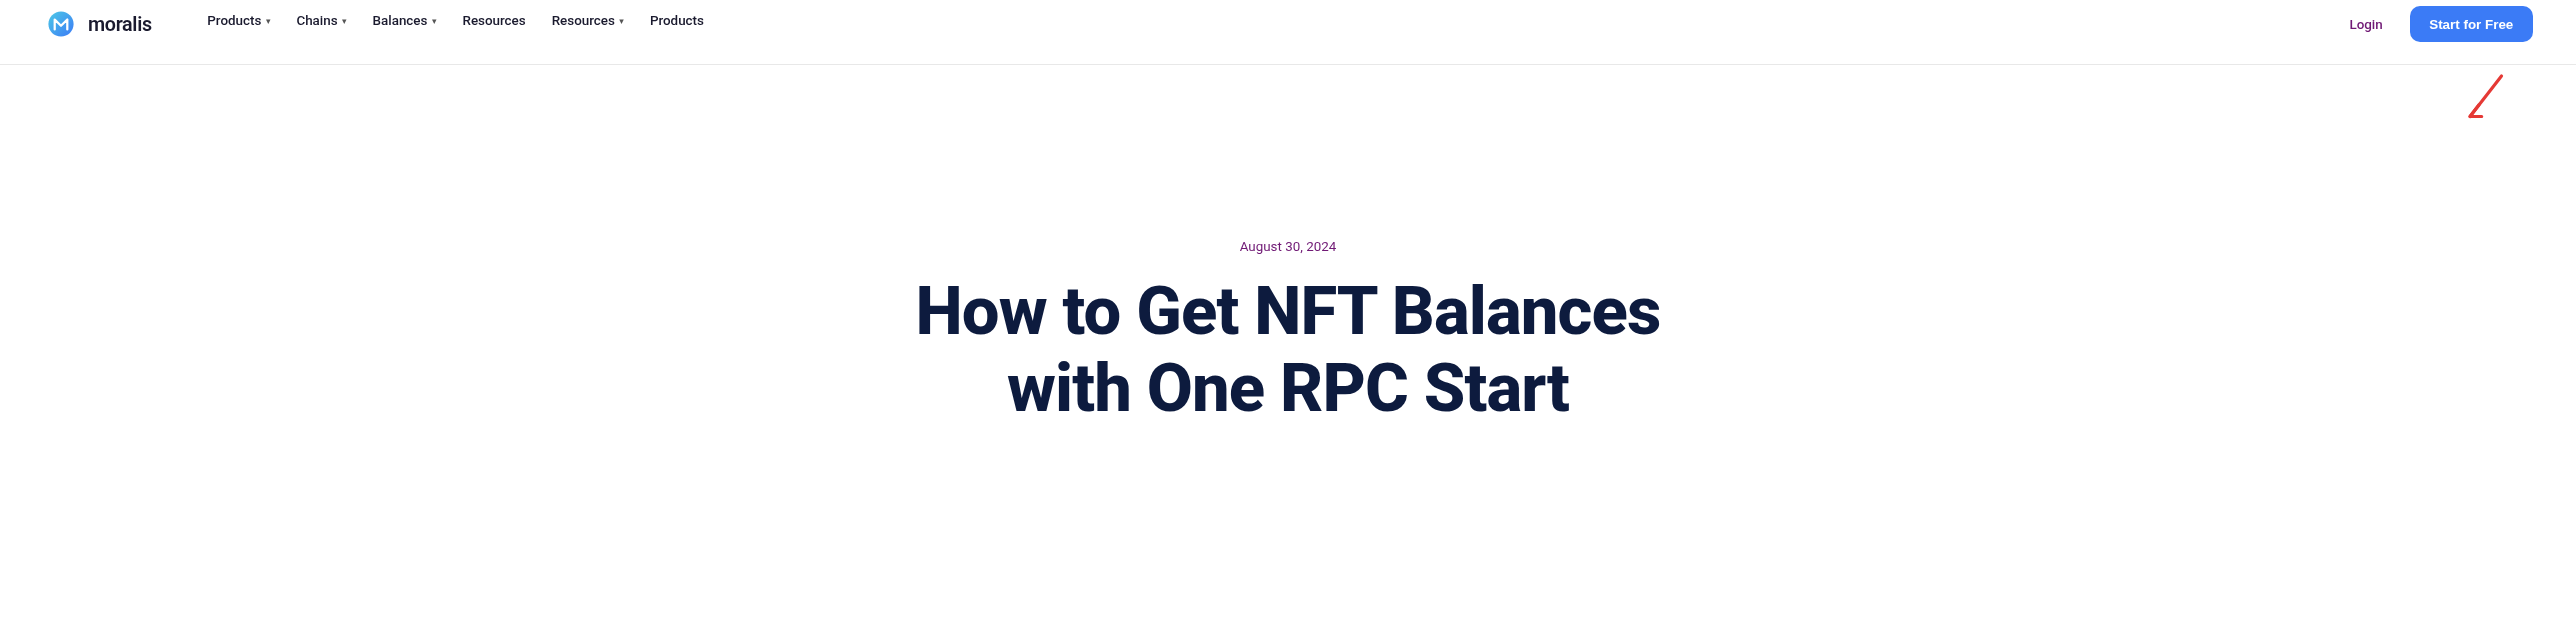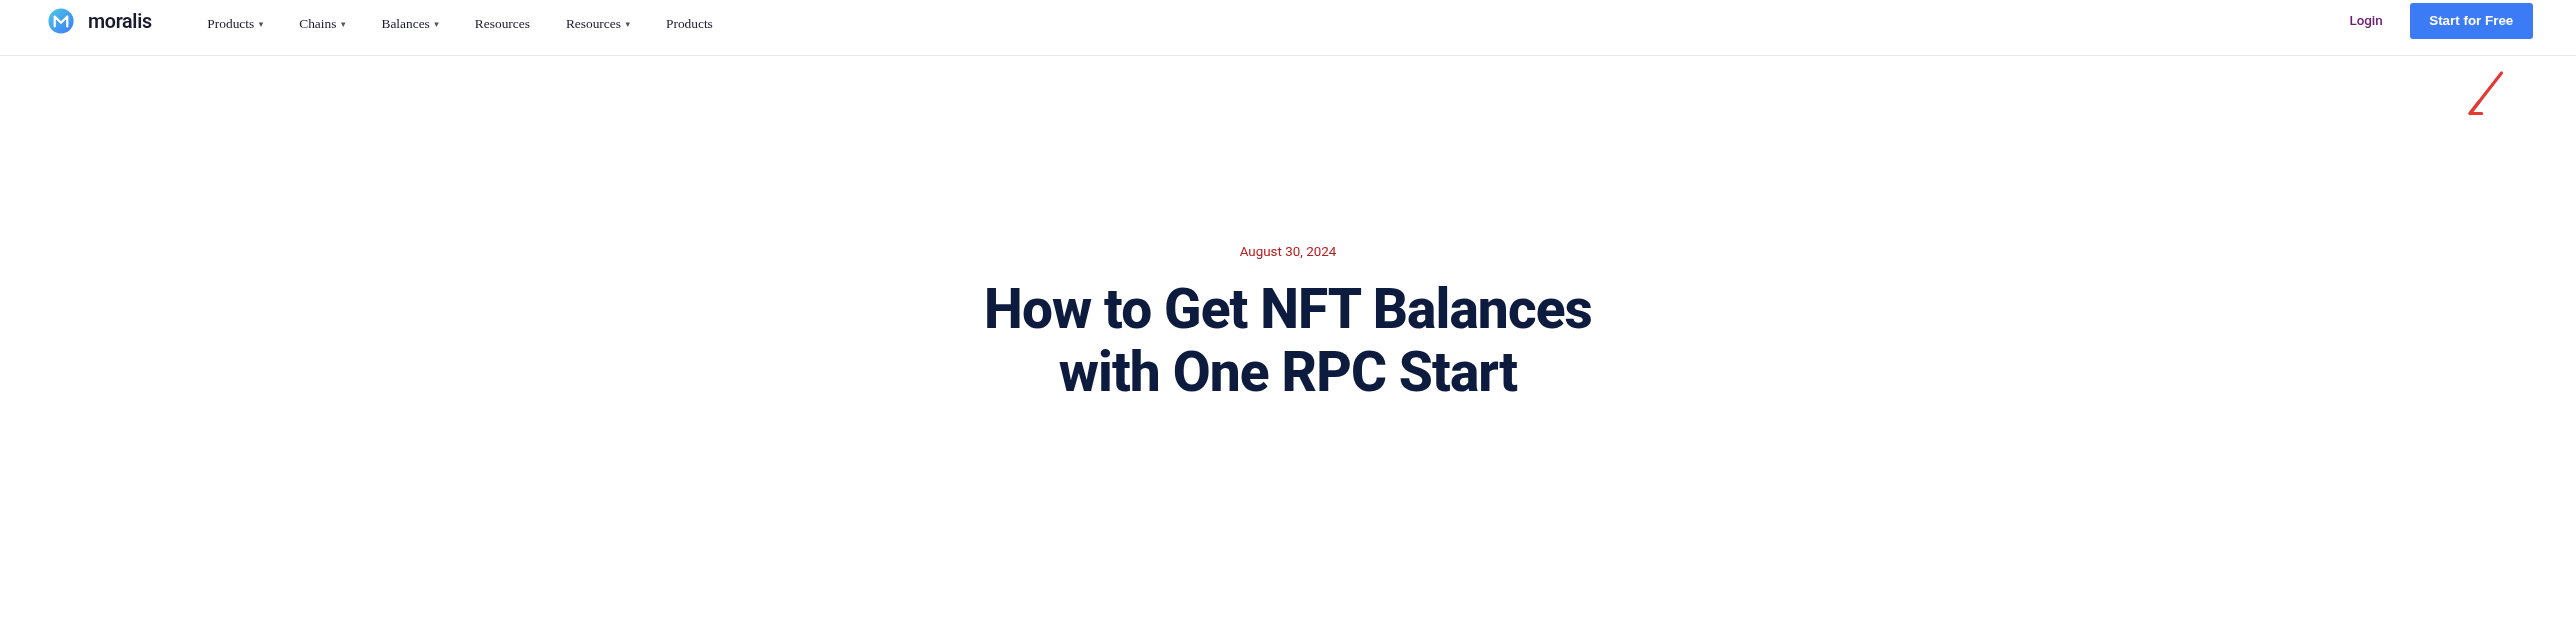--- a/index.html
+++ b/index.html
@@ -10,23 +10,23 @@
 
     body {
       font-family: -apple-system, BlinkMacSystemFont, 'Segoe UI', Roboto, sans-serif;
       background: #ffffff;
       min-height: 640px;
     }
 
     
     .navbar {
       display: flex;
-      align-items: flex-end;
-      padding: 16px 43px;
-      height: 56px;
+      align-items: flex-start;
+      padding: 6px 43px;
+      height: 65px;
       border-bottom: 0.9px solid #e8e8e8;
       background: #ffffff;
       position: relative;
     }
 
     .logo-area {
       display: flex;
       align-items: center;
       gap: 9px;
       margin-right: 43px;
@@ -41,23 +41,22 @@
     .logo-text {
       font-size: 19.7px;
       font-weight: 600;
       color: #1a1a2e;
       letter-spacing: -0.3px;
     }
 
     .nav-links {
       display: flex;
       align-items: center;
-      gap: 11px;
+      gap: 1px;
       flex: 1;
-      font-family: Liberation Serif, serif;
     }
 
     .nav-item {
       display: flex;
       align-items: center;
       gap: 4.5px;
       padding: 7.2px 12.5px;
       font-size: 13.4px;
       color: #1a1a2e;
       cursor: pointer;
@@ -86,21 +85,21 @@
       padding: 7.2px 12.5px;
       border-radius: 5.4px;
     }
 
     .start-free-btn {
       background: #3B7BF6;
       color: #ffffff;
       font-size: 13.4px;
       font-weight: 600;
       padding: 10.7px 19.7px;
-      border-radius: 3px;
+      border-radius: 10px;
       cursor: pointer;
       border: none;
       white-space: nowrap;
     }
 
     
     .arrow-annotation {
       position: absolute;
       right: 18px;
       top: 61px;
@@ -118,27 +117,27 @@
       flex-direction: column;
       align-items: center;
       justify-content: center;
       padding: 72px 43px 54px;
       text-align: center;
       min-height: 518px;
     }
 
     .hero-date {
       font-size: 13.4px;
-      color: #b91c1c;
+      color: #701a75;
       margin-bottom: 19px;
       font-weight: 400;
     }
 
     .hero-title {
-      font-size: 55px;
+      font-size: 67px;
       font-weight: 800;
       color: #0d1b3e;
       line-height: 1.15;
       max-width: 804px;
       letter-spacing: -0.9px;
     }
   </style>
 </head>
 <body>
 

